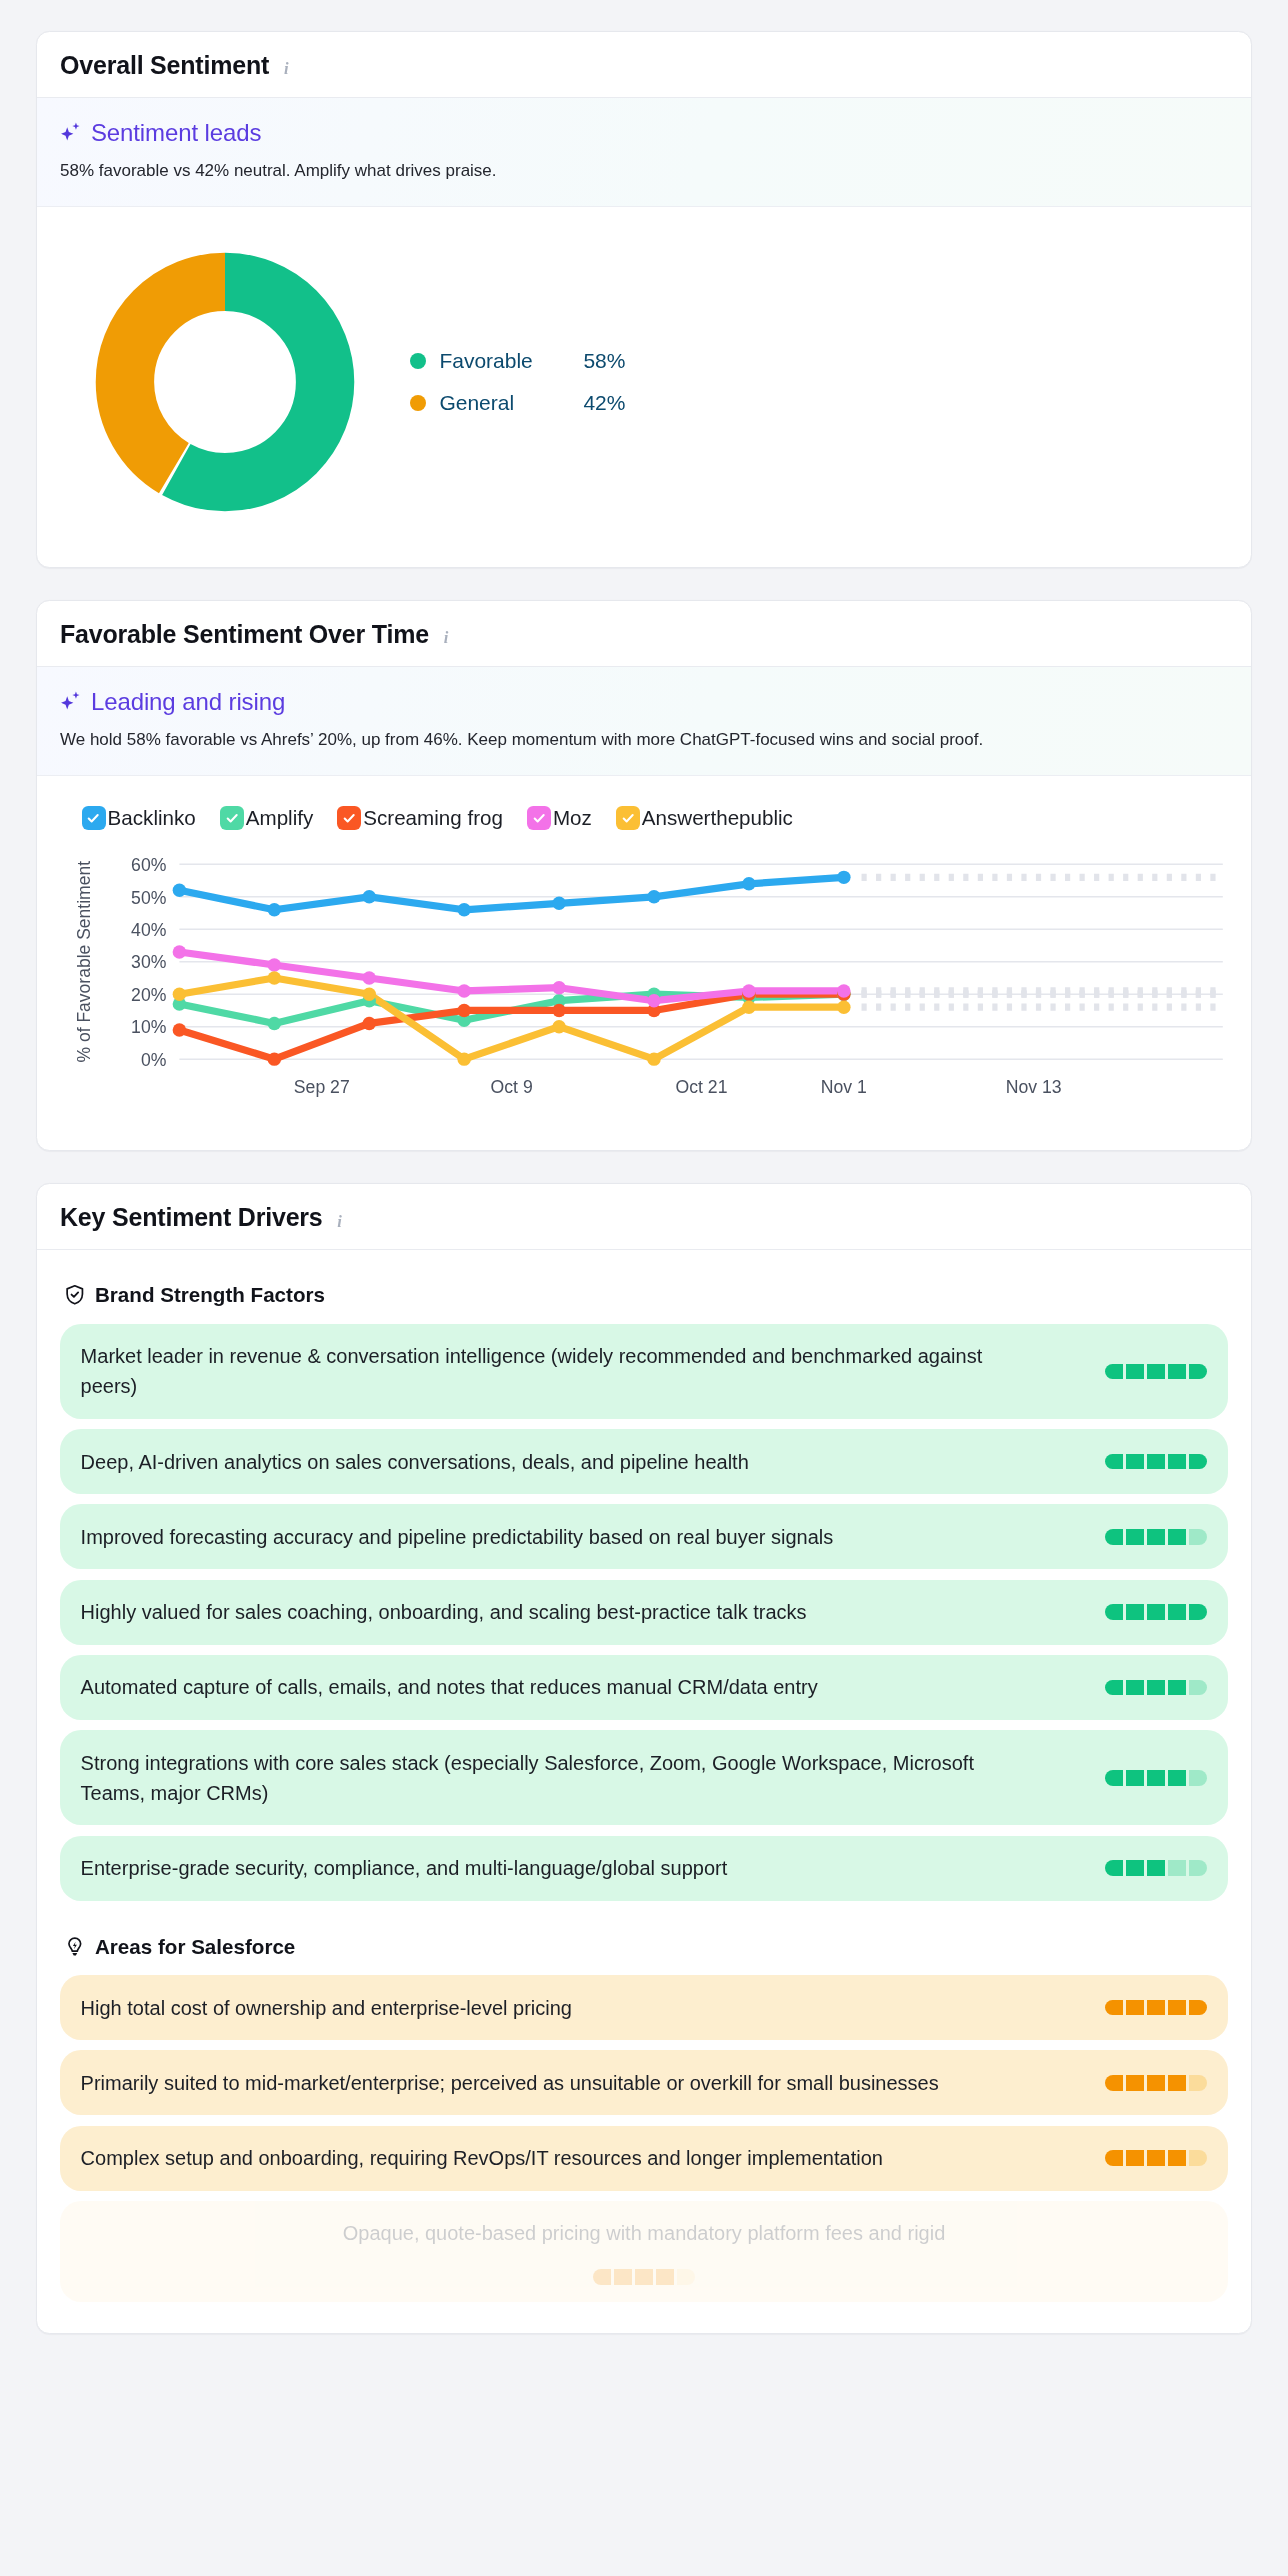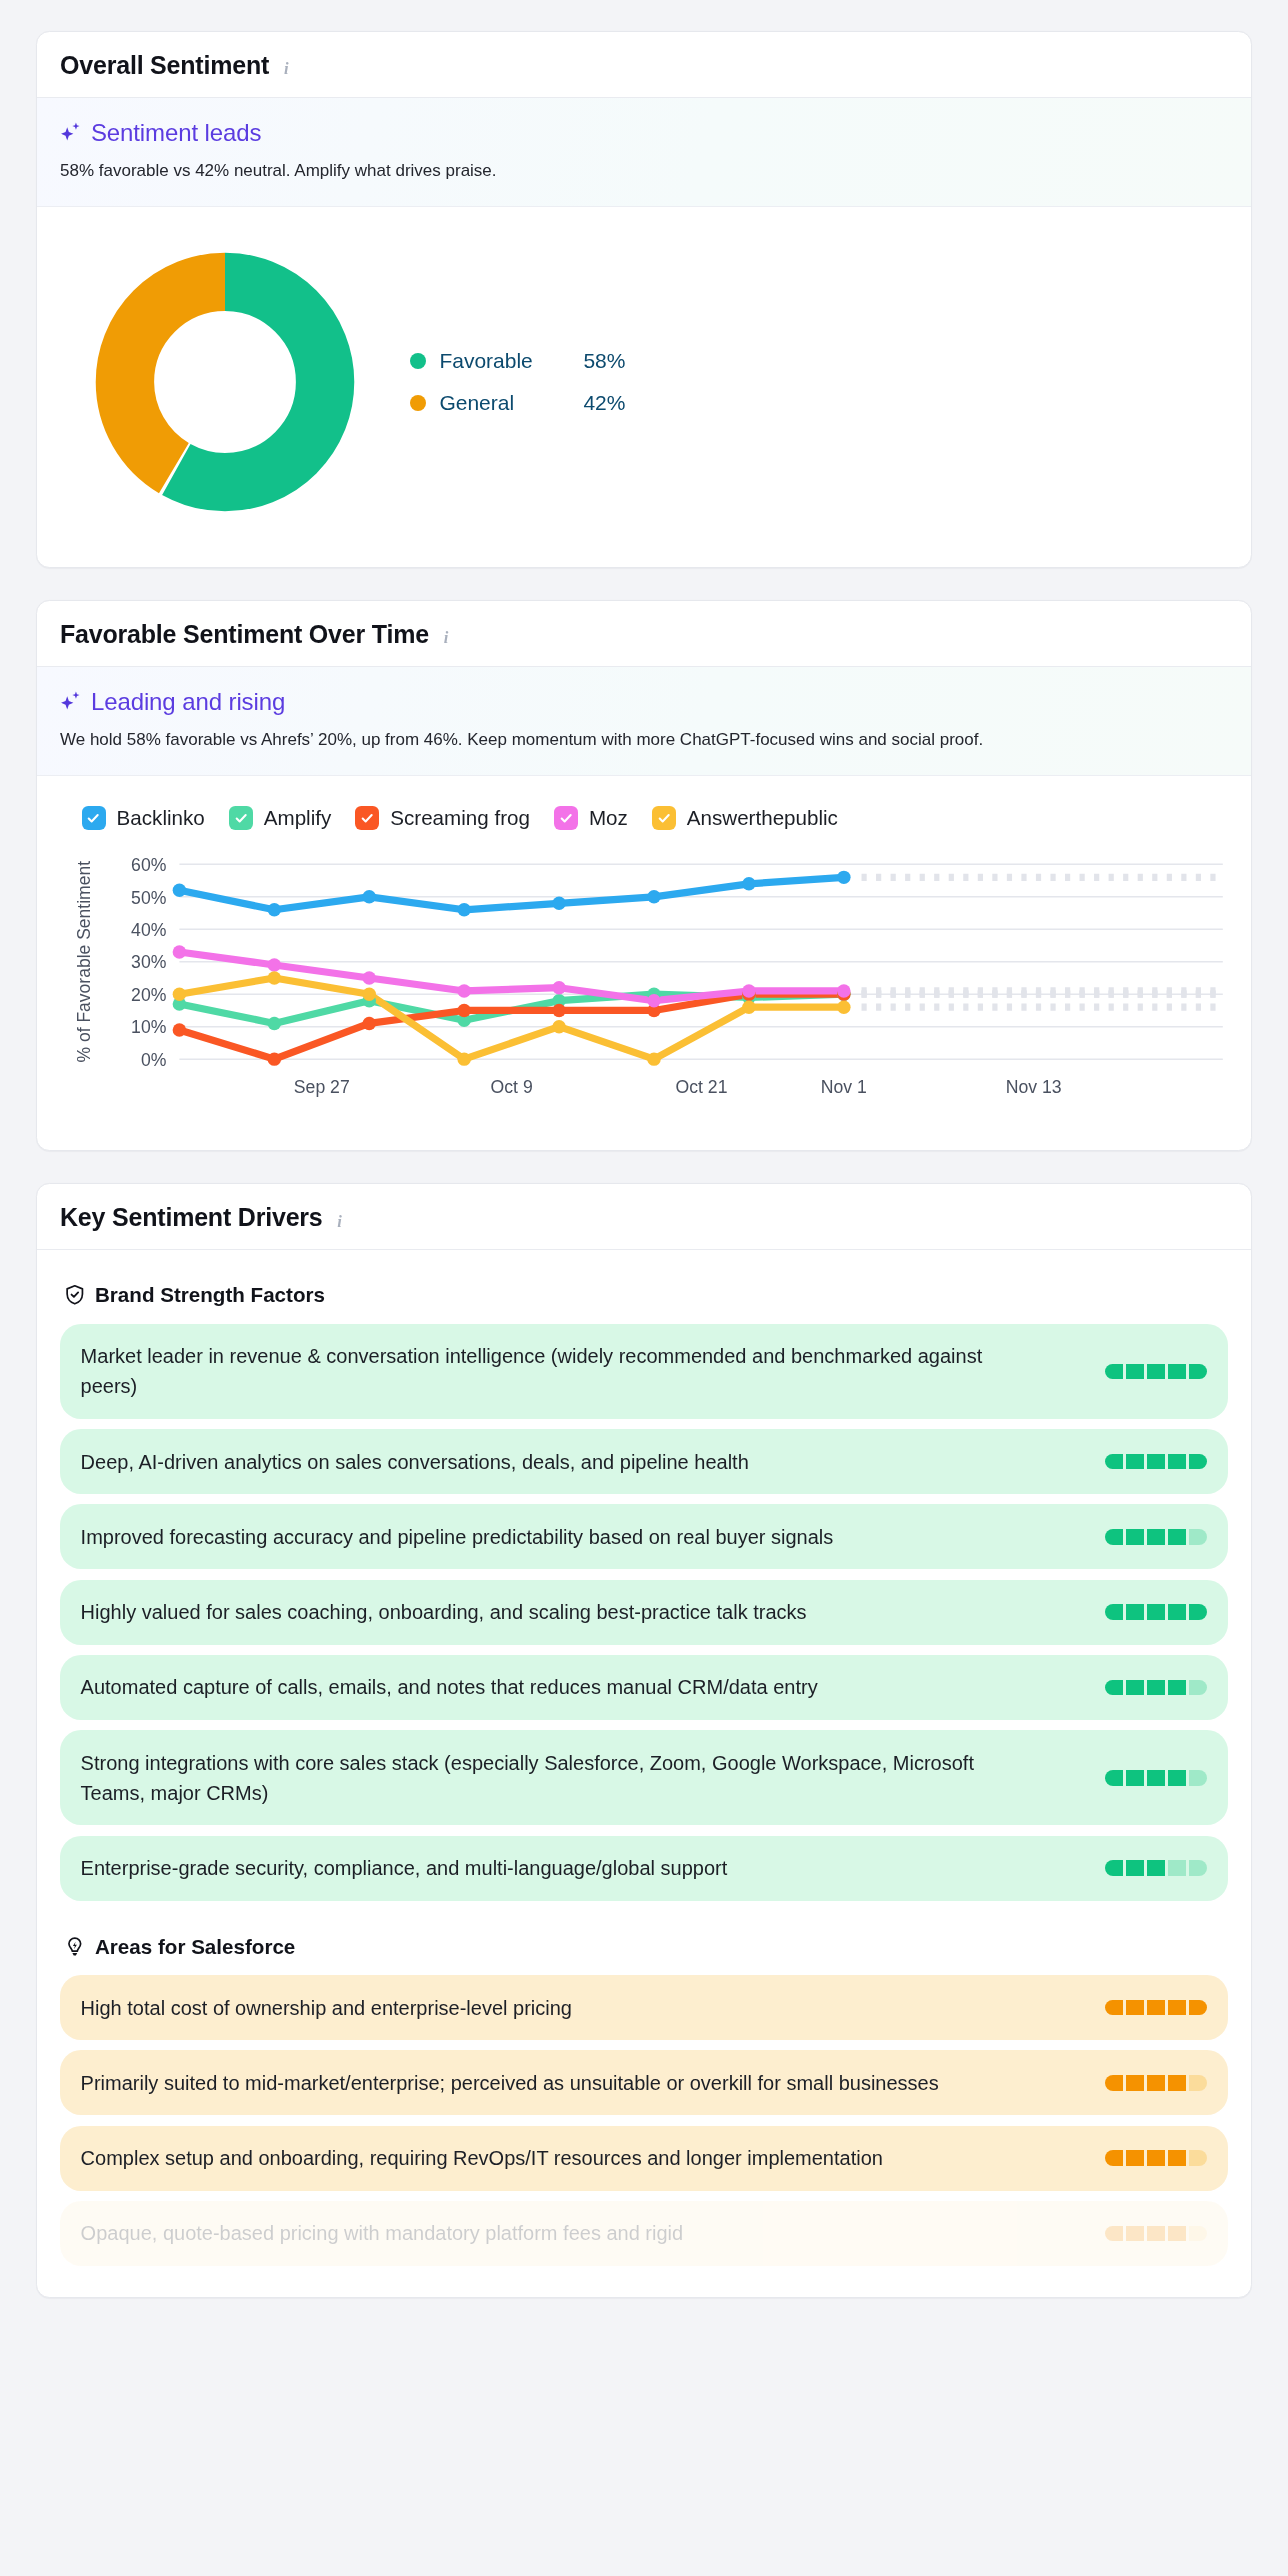--- a/index.html
+++ b/index.html
@@ -88,21 +88,21 @@
   .legend-name { width: 144px; }
   .legend-val { font-variant-numeric: tabular-nums; }
 
   
   .chart-block { padding: 23px 23px 29px 23px; }
   .series-legend {
     display: flex; align-items: center;
     gap: 24px; flex-wrap: wrap;
     margin: 7.2px 0 23px 21.6px;
   }
-  .series-item { display: flex; align-items: center; gap: 11px; cursor: pointer; }
+  .series-item { display: flex; align-items: center; gap: 2px; cursor: pointer; }
   .series-check {
     width: 24px; height: 24px; border-radius: 6.2px;
     display: flex; align-items: center; justify-content: center;
     flex: none;
   }
   .series-check svg { width: 14.4px; height: 14.4px; }
   .series-label { font-size: 20.6px; color: #1c1f26; }
   .chart-svg { display: block; width: 100%; height: 268px; }
 
   
@@ -118,21 +118,21 @@
   .driver-row {
     display: flex; align-items: center; justify-content: space-between;
     gap: 20.6px;
     border-radius: 21px;
     padding: 17.5px 20.6px;
     margin-bottom: 10.3px;
     min-height: 61px;
   }
   .driver-row.pos { background: #d8f8e6; }
   .driver-row.neg { background: #fdeecf; }
-  .driver-row.faded { opacity: .22; }
+  .driver-row.faded { opacity: .22; flex-direction: column; }
   .driver-text {
     font-size: 20px; line-height: 1.5; color: #1c1f26;
     max-width: 907px;
   }
   .rating { display: flex; gap: 2.6px; flex: none; }
   .seg { width: 18.5px; height: 15.5px; }
   .seg:first-child { border-top-left-radius: 8.2px; border-bottom-left-radius: 8.2px; }
   .seg:last-child  { border-top-right-radius: 8.2px; border-bottom-right-radius: 8.2px; }
   .pos .seg.on  { background: #0ec37f; }
   .pos .seg.off { background: #9fe9c8; }

